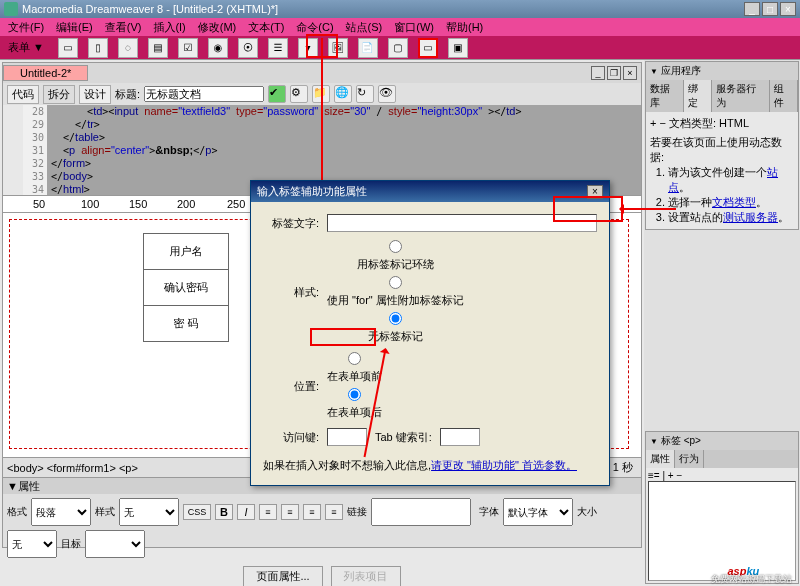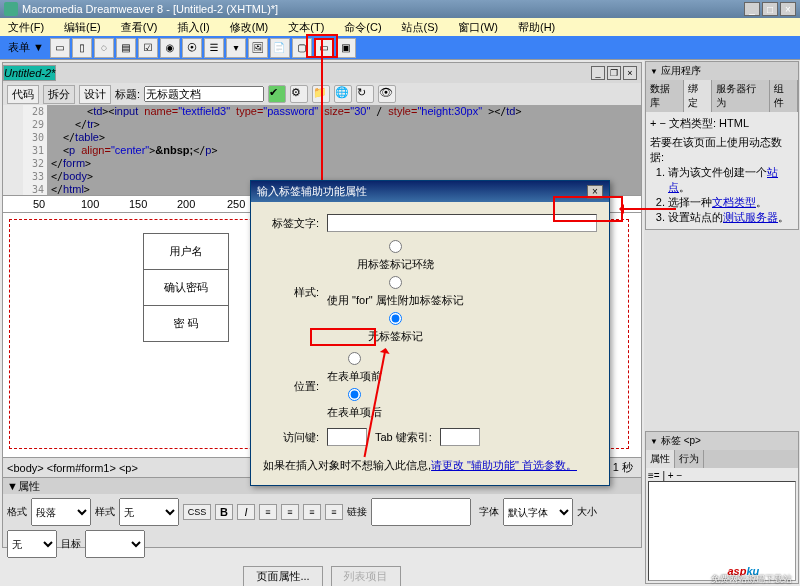--- a/index.html
+++ b/index.html
@@ -3,32 +3,32 @@
 <meta charset="utf-8">
 <style>
 * { box-sizing: border-box; margin: 0; padding: 0; font-family: "Microsoft YaHei", Arial, sans-serif; font-size: 11px; }
 body { background: #E8E8E8; width: 800px; height: 586px; overflow: hidden; position: relative; }
 
 .titlebar { background: linear-gradient(#7E9EBE, #6080A0); height: 18px; display: flex; align-items: center; padding: 0 4px; color: #fff; }
 .titlebar .icon { width: 14px; height: 14px; background: #4A8; border-radius: 2px; margin-right: 4px; }
 .win-controls { margin-left: auto; display: flex; gap: 2px; }
 .win-btn { width: 16px; height: 14px; background: #D0D0D0; border: 1px solid #666; display: flex; align-items: center; justify-content: center; font-size: 10px; }
 
-.menubar { background: #fef9c3; height: 18px; display: flex; align-items: center; padding: 8px 4px; gap: 12px; }
+.menubar { background: #ec4899; height: 18px; display: flex; align-items: center; padding: 8px 4px; gap: 4px; }
 .menubar span { padding: 0 4px; }
 
-.toolbar { background: #3b82f6; height: 24px; display: flex; align-items: center; padding: 0 4px; gap: 2px; border-bottom: 1px solid #999; }
+.toolbar { background: #be185d; height: 24px; display: flex; align-items: center; padding: 0 4px; gap: 10px; border-bottom: 1px solid #999; }
 .toolbar .tb-btn { width: 20px; height: 20px; border: 1px solid #AAA; background: #EEE; display: flex; align-items: center; justify-content: center; font-size: 10px; }
 .toolbar .tb-label { padding: 0 4px; }
 
 .main-area { display: flex; height: 490px; }
 
 .left-panel { width: 640px; background: #fff; display: flex; flex-direction: column; border: 1px solid #999; margin: 2px; }
 .doc-tab { background: #D8D8D8; height: 20px; display: flex; align-items: center; }
-.doc-tab .tab { background: #14b8a6; border: 1px solid #999; padding: 1px 0; font-style: italic; }
+.doc-tab .tab { background: #fca5a5; border: 1px solid #999; padding: 1px 16px; }
 .doc-tab .controls { margin-left: auto; display: flex; gap: 2px; padding-right: 4px; }
 .doc-tab .controls span { width: 14px; height: 14px; border: 1px solid #666; background: #DDD; display: flex; align-items: center; justify-content: center; font-size: 9px; }
 
 .view-toolbar { background: #E0E0E0; height: 22px; display: flex; align-items: center; padding: 0 4px; gap: 4px; }
 .view-toolbar .vbtn { padding: 1px 4px; border: 1px solid #AAA; background: #EEE; }
 .view-toolbar input { height: 16px; width: 120px; }
 .view-toolbar .icon-btn { width: 18px; height: 18px; border: 1px solid #AAA; background: #EEE; border-radius: 2px; }
 
 .code-area { background: #a3a3a3; height: 90px; display: flex; }
 .code-gutter { width: 20px; background: #E8E8E8; }

